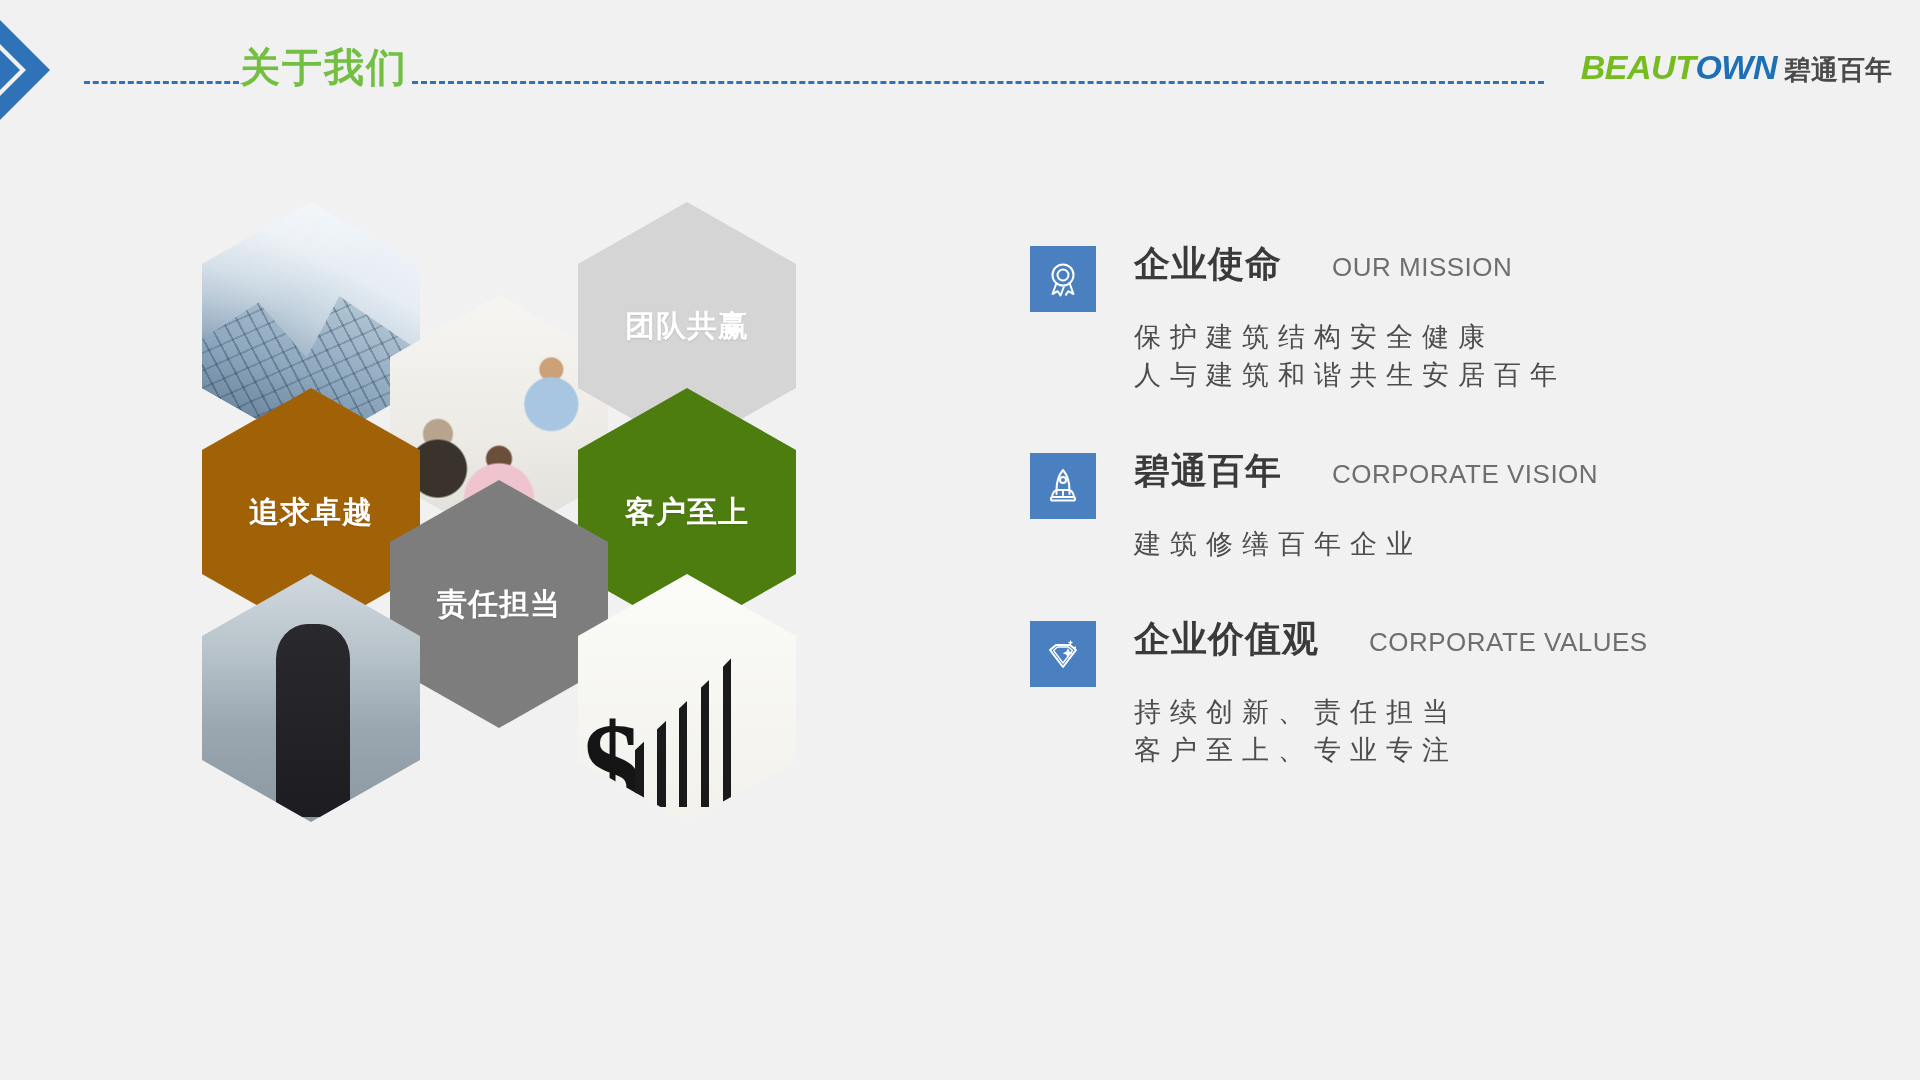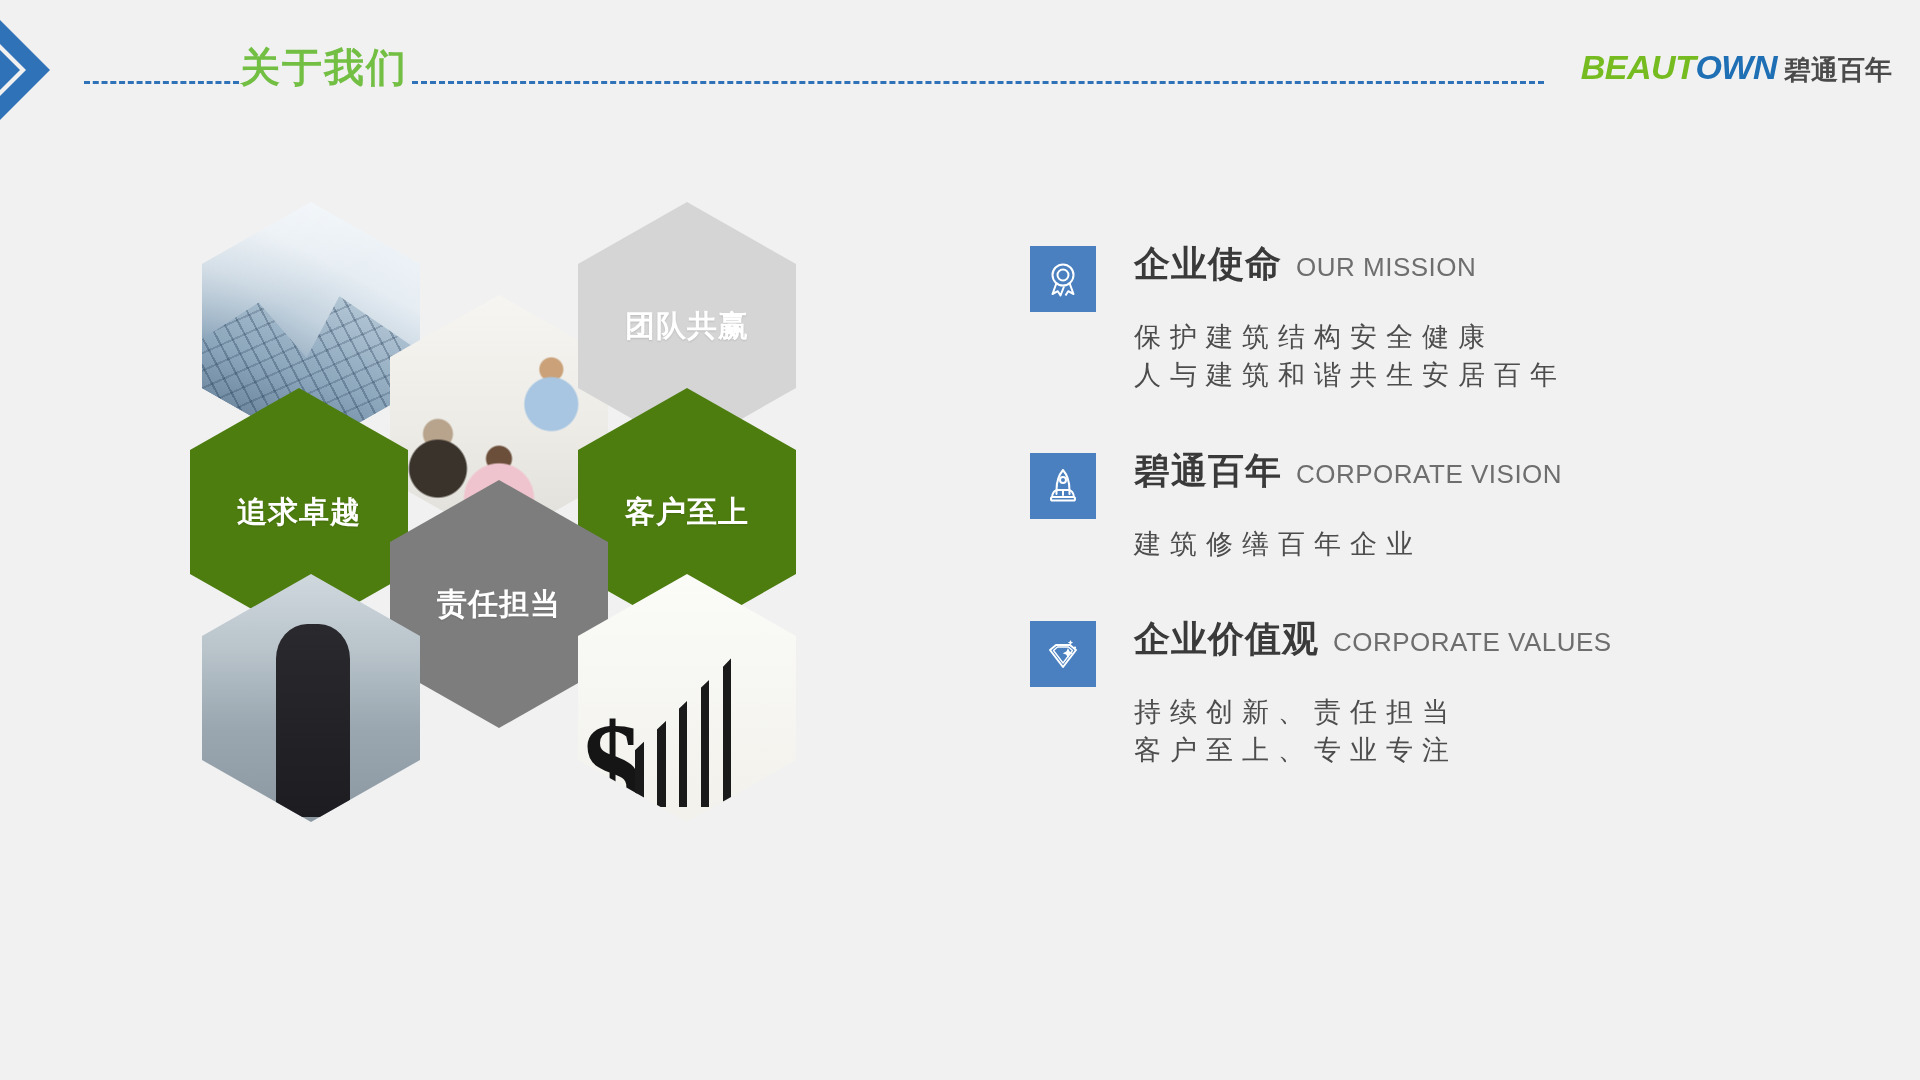--- a/index.html
+++ b/index.html
@@ -148,20 +148,21 @@
   .block-icon{
     position:absolute; left:0; top:6px;
     width:66px; height:66px;
     background:#4a80c0;
     display:flex; align-items:center; justify-content:center;
   }
   .block-head{
     margin-left:104px;
     display:flex; align-items:baseline;
     height:56px;
+    gap:36px;
   }
   .head-cn{
     font-size:36px; font-weight:bold; color:#3a3a3a;
     letter-spacing:1px; white-space:nowrap;
   }
   .head-en{
     font-size:26px; color:#6e6e6e;
     margin-left:14px; letter-spacing:0.5px; white-space:nowrap;text-align:right;
   }
   .block-lines{ margin-left:104px; margin-top:22px; }
@@ -201,21 +202,21 @@
   <div class="hex-cluster">
 
     <div class="hex photo-sky" style="left:22px;  top:22px;"></div>
 
     <div class="hex photo-meeting" style="left:210px; top:115px;"></div>
 
     <div class="hex" style="left:398px; top:22px;  background:#d5d5d5;">
       <span class="hex-label">团队共赢</span>
     </div>
 
-    <div class="hex" style="left:10px;  top:208px; background:#4d7c0f;">
+    <div class="hex" style="left:22px;  top:208px; background:#a16207;">
       <span class="hex-label">追求卓越</span>
     </div>
 
     <div class="hex" style="left:398px; top:208px; background:#4d7c0f;">
       <span class="hex-label">客户至上</span>
     </div>
 
     <div class="hex" style="left:210px; top:300px; background:#7d7d7d;">
       <span class="hex-label">责任担当</span>
     </div>

